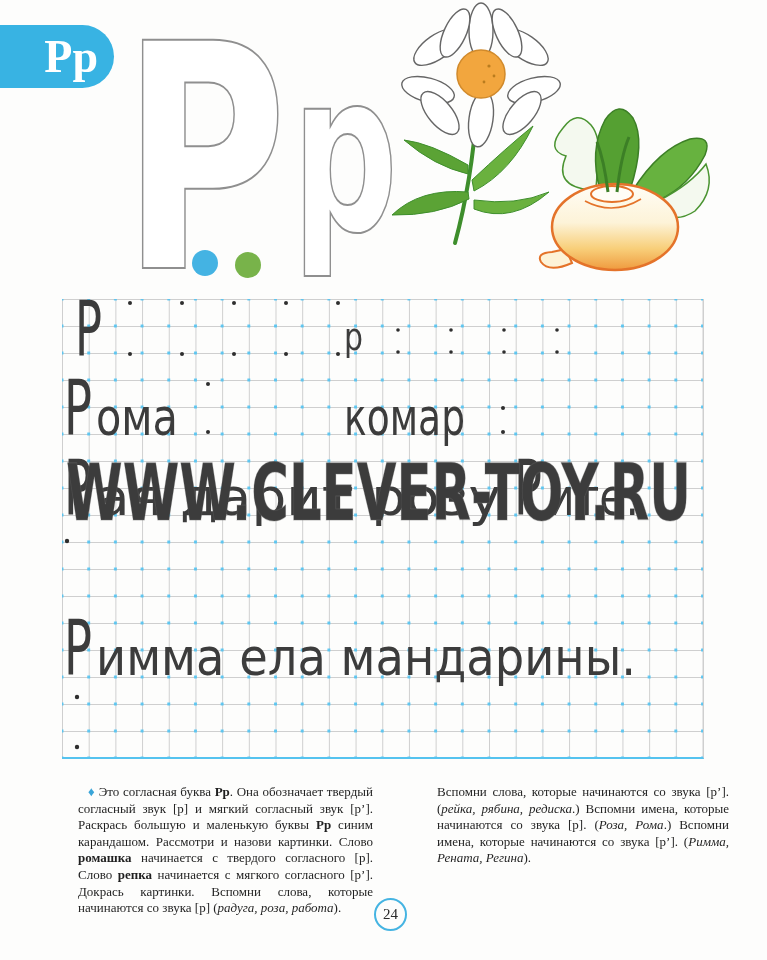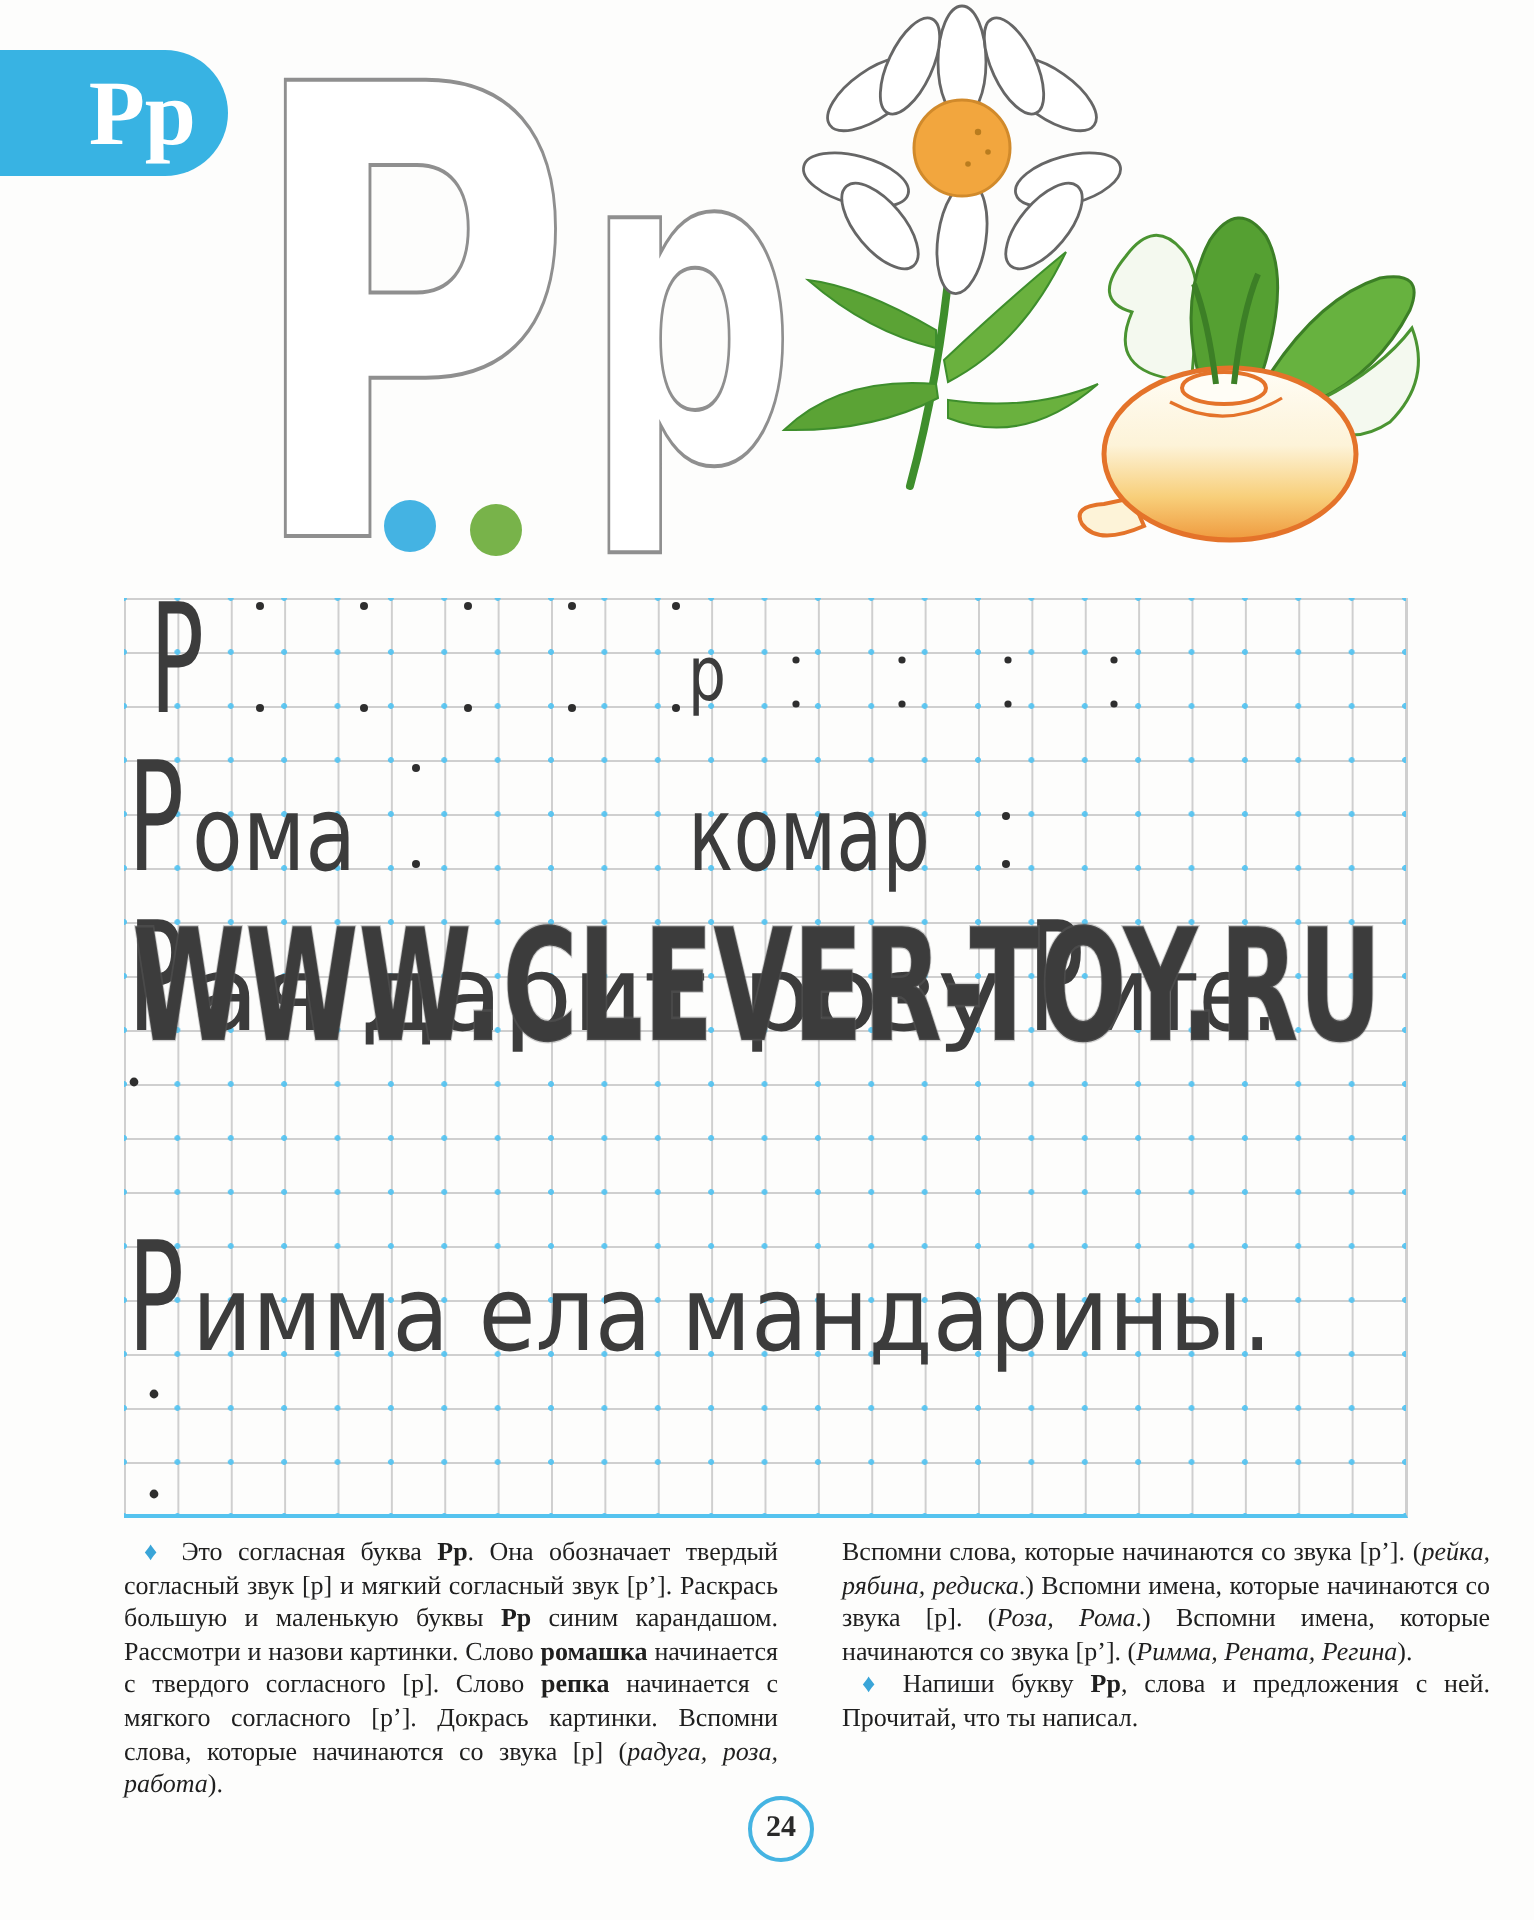--- a/index.html
+++ b/index.html
@@ -25,27 +25,27 @@
     background-size:26.7px 27px,26.7px 27px,26.7px 27px;
     background-position:-13.35px -13.5px,0 0,0 0;}
   .gridsvg{position:absolute;left:62px;top:299px;width:642px;height:460px;}
   .gridsvg text{font-family:"DejaVu Sans",sans-serif;fill:#3c3c3c;}
   .wm{font-weight:bold;fill:rgba(125,125,125,0.12);stroke:rgba(110,110,110,0.30);stroke-width:1.3px;}
 
   
   .col{position:absolute;top:768px;font-size:13px;line-height:16.6px;text-align:justify;color:#1f1f1f;}
   .col.left{left:62px;width:327px;}
   .col.right{left:421px;width:324px;}
-  .col p{margin:0;}
+  .col p{margin:16px;}
   .indent{text-indent:10px;}
 
   
   .pagenum{position:absolute;left:374px;top:898px;width:33px;height:33px;border:2px solid #45b4e2;
     border-radius:50%;box-sizing:border-box;display:flex;align-items:center;justify-content:center;
-    font-weight:bold;font-size:15px;color:#2a2a2a;}
+    font-weight:normal;font-size:15px;color:#2a2a2a;}
 </style>
 </head>
 <body>
 
 <div class="page">
 
   <div class="tab">
     <span>Рр</span>
   </div>
 
@@ -160,20 +160,19 @@
       <circle cx="15" cy="398" r="2.2"></circle>
       <circle cx="15" cy="448" r="2.2"></circle>
     </g>
   </svg>
 
   <div class="col left">
     <p class="indent"><span style="color: rgb(58, 165, 216);">♦ </span><span>Это согласная буква </span><span style="font-weight: bold;">Рр</span><span>. Она обозначает твердый согласный звук [р] и мягкий согласный звук [р’]. Раскрась большую и маленькую буквы </span><span style="font-weight: bold;">Рр</span><span> синим карандашом. Рассмотри и назови картинки. Слово </span><span style="font-weight: bold;">ромашка</span><span> начинается с твердого согласного [р]. Слово </span><span style="font-weight: bold;">репка</span><span> начинается с мягкого согласного [р’]. Докрась картинки. Вспомни слова, которые начинаются со звука [р] (</span><span style="font-style: italic;">радуга, роза, работа</span><span>).</span></p>
   </div>
   <div class="col right">
     <p><span>Вспомни слова, которые начинаются со звука [р’]. (</span><span style="font-style: italic;">рейка, рябина, редиска</span><span>.) Вспомни имена, которые начинаются со звука [р]. (</span><span style="font-style: italic;">Роза, Рома</span><span>.) Вспомни имена, которые начинаются со звука [р’]. (</span><span style="font-style: italic;">Римма, Рената, Регина</span><span>).</span></p>
-    <p class="indent"><span style="color: rgb(58, 165, 216);">♦ </span><span>Напиши букву </span><span style="font-weight: bold;">Рр</span><span>, слова и предложения с ней. Прочитай, что ты написал.</span></p>
   </div>
 
   <div class="pagenum">
     <span>24</span>
   </div>
 
 </div>
 
 </body></html>

